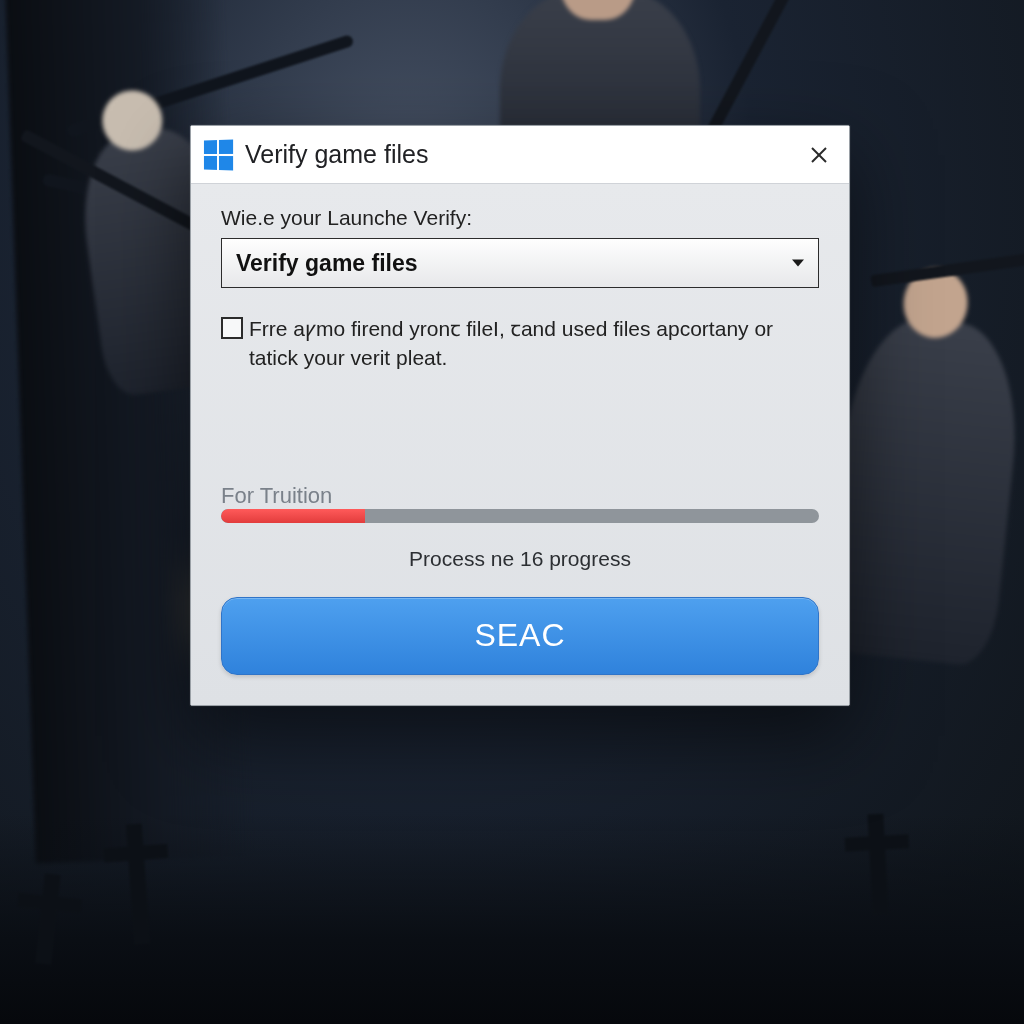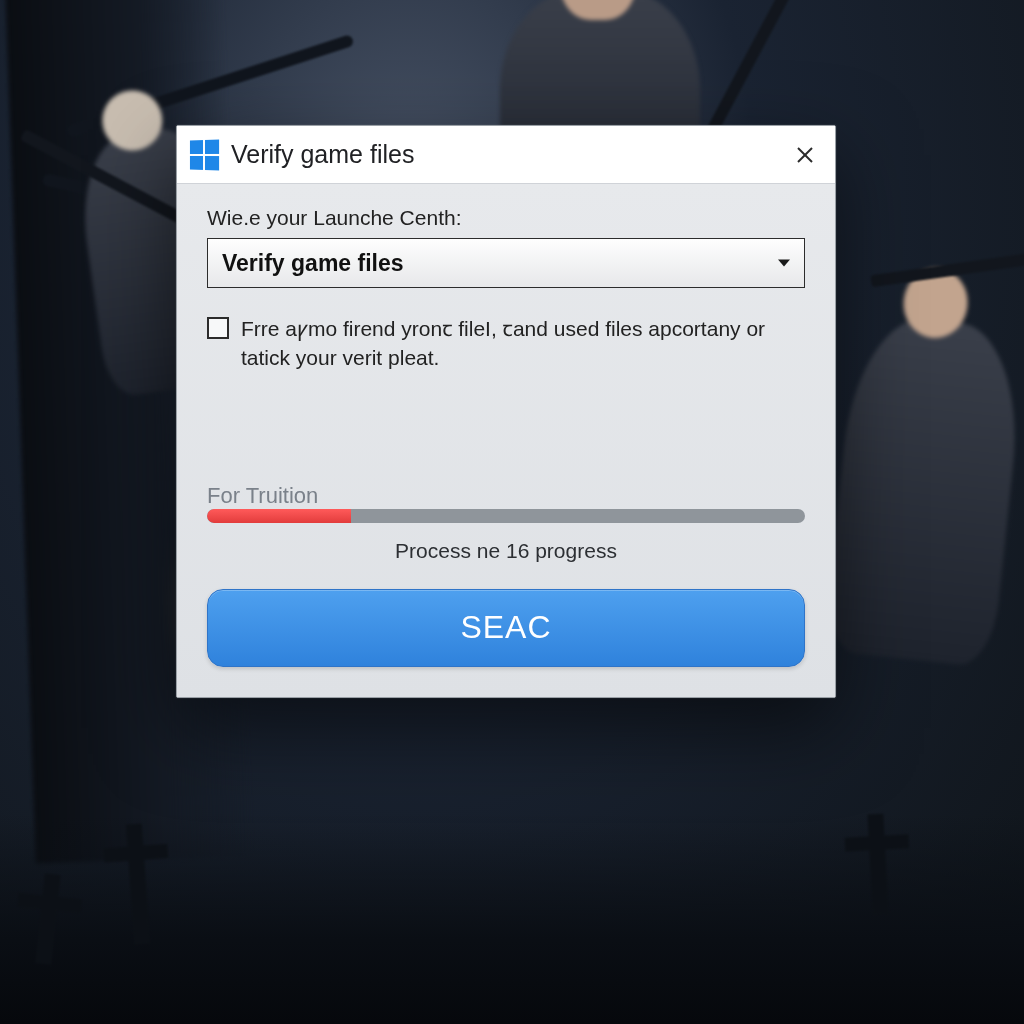--- a/index.html
+++ b/index.html
@@ -99,21 +99,21 @@
     border-radius: 4px;
     filter: blur(1px);
   }
   .bg-scene .gun.g1 { left:640px; top:16px; transform: rotate(-62deg); }
   .bg-scene .gun.g2 { left:870px; top:260px; width:220px; transform: rotate(-8deg); }
   .bg-scene .gun.g3 { left:10px; top:180px; width:220px; transform: rotate(28deg); }
   
   
   .dialog {
     position: absolute;
-    left: 176px;
+    left: 190px;
     top: 125px;
     width: 660px;
     background: #e3e5e8;
     border: 1px solid #9aa0a6;
     border-radius: 2px;
     box-shadow: 0 30px 80px rgba(0,0,0,0.55), 0 0 0 1px rgba(255,255,255,0.05);
     z-index: 10;
   }
   .titlebar {
     display: flex;
@@ -178,21 +178,21 @@
     transform: translateY(-50%);
     width: 0; height: 0;
     border-left: 6px solid transparent;
     border-right: 6px solid transparent;
     border-top: 7px solid #1a1a1a;
   }
   
   .check-row {
     display: flex;
     align-items: flex-start;
-    gap: 12px;
+    gap: 6px;
     margin-top: 26px;
   }
   .checkbox {
     width: 22px; height: 22px;
     border: 2px solid #2b2b2b;
     background: #f7f8f9;
     margin-top: 3px;
     cursor: pointer;
     flex-shrink: 0;
   }
@@ -216,21 +216,21 @@
   .progress-fill {
     height: 100%;
     width: 24%;
     background: linear-gradient(180deg, #ff5a5a 0%, #e23c3c 100%);
     border-radius: 7px 0 0 7px;
   }
   .progress-status {
     text-align: center;
     font-size: 21px;
     color: #2c2f33;
-    margin-top: 16px;
+    margin-top: 24px;
   }
   
   .primary-btn {
     display: block;
     width: 100%;
     margin-top: 26px;
     height: 78px;
     border: 1px solid #2f74c8;
     border-radius: 16px;
     background: linear-gradient(180deg, #4ea0ef 0%, #2f82dc 100%);
@@ -273,21 +273,21 @@
     <div class="spacer"></div>
     <button class="close-btn">
       <svg viewBox="0 0 20 20">
         <line x1="3" y1="3" x2="17" y2="17"></line>
         <line x1="17" y1="3" x2="3" y2="17"></line>
       </svg>
     </button>
   </div>
 
   <div class="dialog-body">
-    <div class="field-label">Wie.e your Launche Centh:</div>
+    <div class="field-label">Wie.e your Launche Verify:</div>
     <div class="select">
       <span class="select-text">Verify game files</span>
       <span class="caret"></span>
     </div>
 
     <div class="check-row">
       <div class="checkbox"></div>
       <div class="check-text">Frre aꝩmo firend yronꞇ fileI, ꞇand used files apcortany or tatick your verit pleat.</div>
     </div>
 

